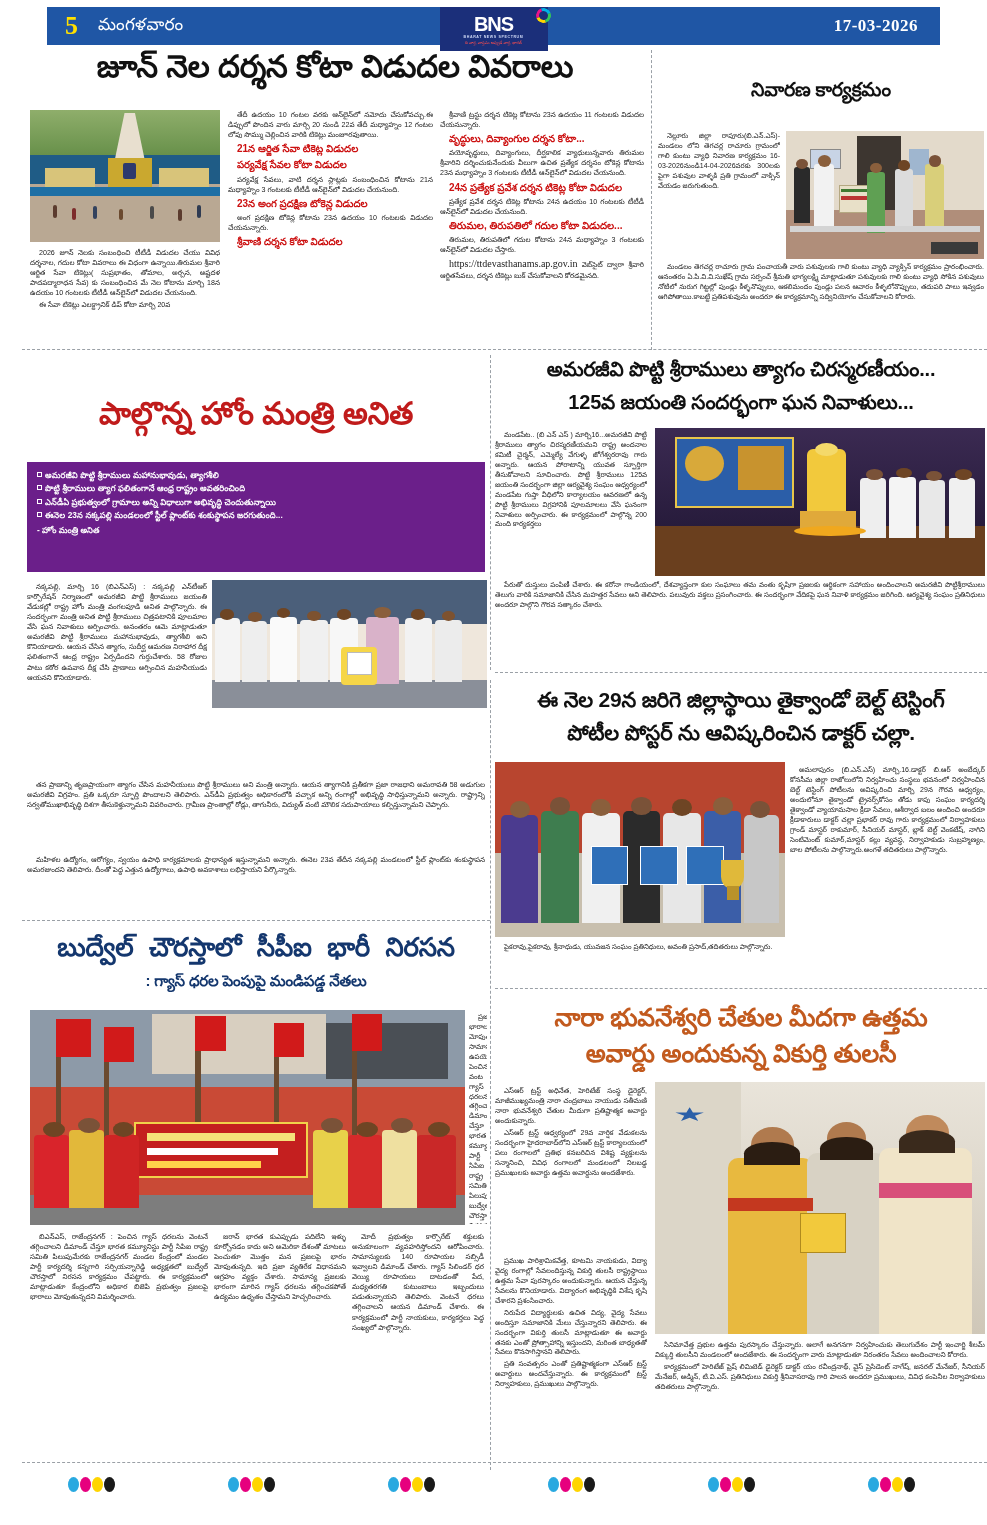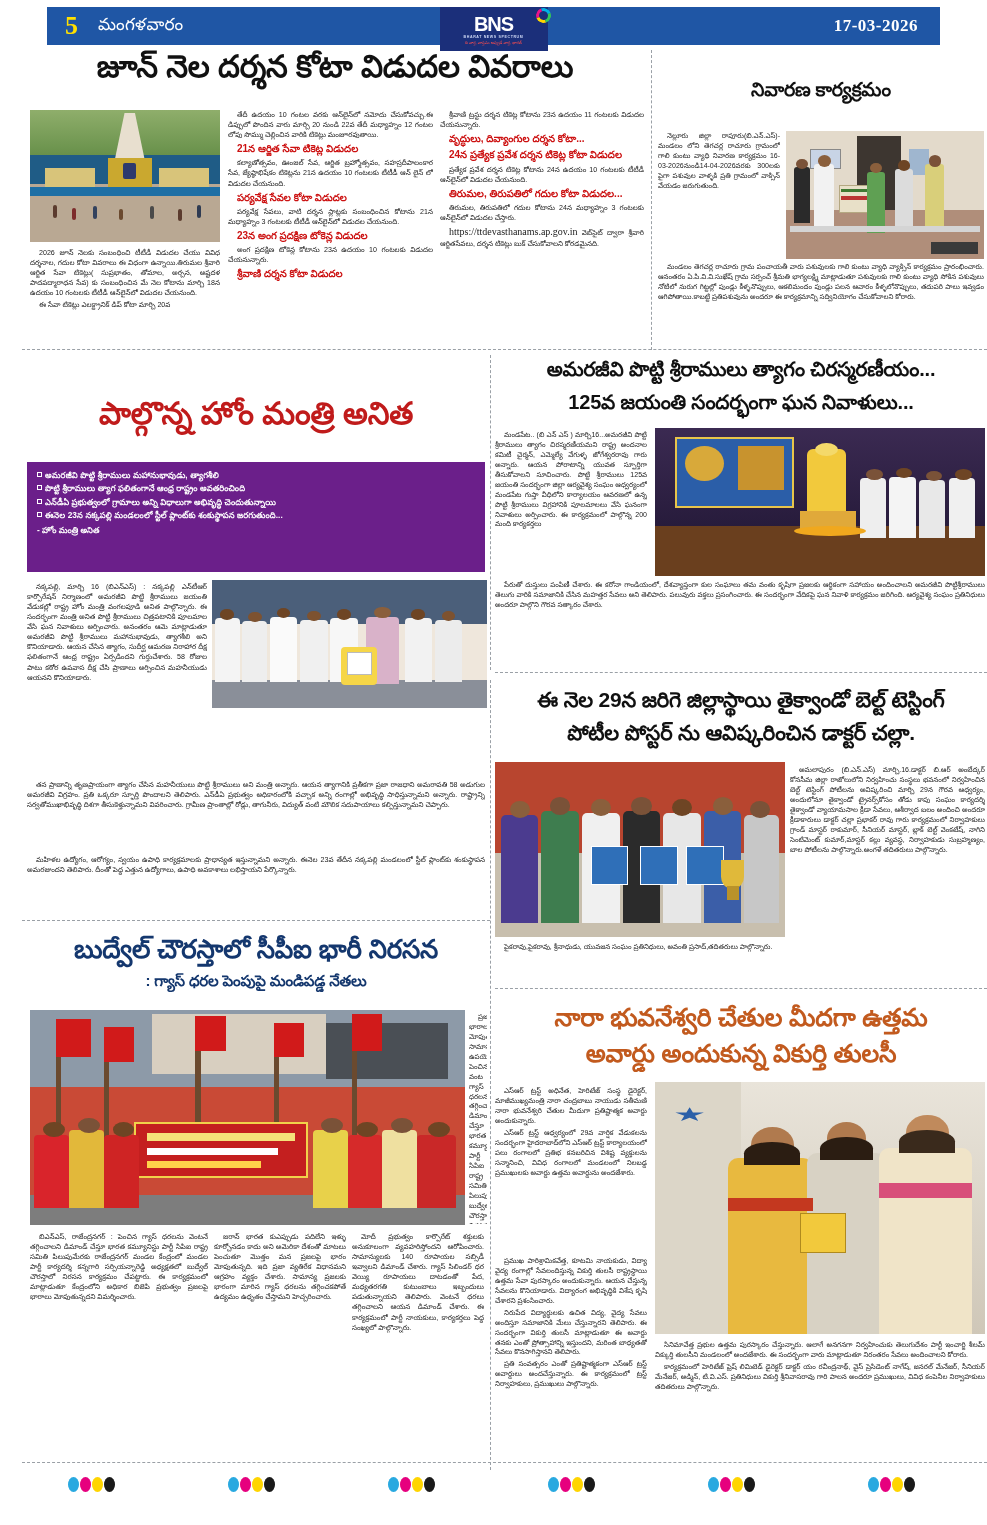--- a/index.html
+++ b/index.html
@@ -127,31 +127,31 @@
   </div>
 
   <div class="body-col tel" style="left:30px; top:248px; width:190px; height:95px;">
     <p>2026 జూన్ నెలకు సంబంధించి టీటీడీ విడుదల చేయు వివిధ దర్శనాల, గదుల కోటా వివరాలు ఈ విధంగా ఉన్నాయి.తిరుమల శ్రీవారి ఆర్జిత సేవా టికెట్లు( సుప్రభాతం, తోమాల, అర్చన, అష్టదళ పాదపద్మారాధన సేవ) కు సంబంధించిన మే నెల కోటాను మార్చి 18న ఉదయం 10 గంటలకు టీటీడీ ఆన్‌లైన్‌లో విడుదల చేయనుంది.</p>
     <p>ఈ సేవా టికెట్లు ఎలక్ట్రానిక్ డిప్ కోటా మార్చి 20వ</p>
   </div>
 
   <div class="body-col tel" style="left:228px; top:110px; width:205px; height:232px;">
     <p>తేదీ ఉదయం 10 గంటల వరకు ఆన్‌లైన్‌లో నమోదు చేసుకోవచ్చు.ఈ డిప్పులో పొందిన వారు మార్చి 20 నుండి 22వ తేదీ మధ్యాహ్నం 12 గంటల లోపు సొమ్ము చెల్లించిన వారికి టికెట్లు మంజూరవుతాయి.</p>
     <span class="sub-red">21న ఆర్జిత సేవా టికెట్ల విడుదల</span>
-    <p>కల్యాణోత్సవం, ఊంజల్ సేవ, ఆర్జిత బ్రహ్మోత్సవం, సహస్రదీపాలంకార సేవ, జ్యేష్ఠాభిషేకం టికెట్లను 21న ఉదయం 10 గంటలకు టీటీడీ ఆన్ లైన్ లో విడుదల చేయనుంది.</p>
     <span class="sub-red">పర్యవేక్ష సేవల కోటా విడుదల</span>
     <p>పర్యవేక్ష సేవలు, వాటి దర్శన స్లాట్లకు సంబంధించిన కోటాను 21న మధ్యాహ్నం 3 గంటలకు టీటీడీ ఆన్‌లైన్‌లో విడుదల చేయనుంది.</p>
     <span class="sub-red">23న అంగ ప్రదక్షిణ టోకెన్ల విడుదల</span>
     <p>అంగ ప్రదక్షిణ టోకెన్ల కోటాను 23న ఉదయం 10 గంటలకు విడుదల చేయనున్నారు.</p>
     <span class="sub-red">శ్రీవాణి దర్శన కోటా విడుదల</span>
   </div>
 
   <div class="body-col tel" style="left:440px; top:110px; width:204px; height:232px;">
     <p>శ్రీవాణి ట్రస్టు దర్శన టికెట్ల కోటాను 23న ఉదయం 11 గంటలకు విడుదల చేయనున్నారు.</p>
     <span class="sub-red">వృద్ధులు, దివ్యాంగుల దర్శన కోటా...</span>
+    <p>వయోవృద్ధులు, దివ్యాంగులు, దీర్ఘకాలిక వ్యాధులున్నవారు తిరుమల శ్రీవారిని దర్శించుకునేందుకు వీలుగా ఉచిత ప్రత్యేక దర్శనం టోకెన్ల కోటాను 23న మధ్యాహ్నం 3 గంటలకు టీటీడీ ఆన్‌లైన్‌లో విడుదల చేయనుంది.</p>
     <span class="sub-red">24న ప్రత్యేక ప్రవేశ దర్శన టికెట్ల కోటా విడుదల</span>
     <p>ప్రత్యేక ప్రవేశ దర్శన టికెట్ల కోటాను 24న ఉదయం 10 గంటలకు టీటీడీ ఆన్‌లైన్‌లో విడుదల చేయనుంది.</p>
     <span class="sub-red">తిరుమల, తిరుపతిలో గదుల కోటా విడుదల...</span>
     <p>తిరుమల, తిరుపతిలో గదుల కోటాను 24న మధ్యాహ్నం 3 గంటలకు ఆన్‌లైన్‌లో విడుదల చేస్తారు.</p>
     <p style="text-indent:9px;"><span style="font-family:'Liberation Serif',serif;font-size:10px;">https://ttdevasthanams.ap.gov.in</span>
       <span>వెబ్‌సైట్ ద్వారా శ్రీవారి ఆర్జితసేవలు, దర్శన టికెట్లు బుక్ చేసుకోవాలని కోరడమైనది.</span></p>
   </div>
 
   <div class="headline tel" style="left:658px; top:78px; width:326px; font-size:19px;">నివారణ కార్యక్రమం</div>
 
@@ -299,21 +299,21 @@
     <div style="position:absolute;left:80%;top:71%;width:4%;height:8%;background:#b9922a;"></div>
   </div>
 
   <div class="body-col tel" style="left:790px; top:765px; width:195px; height:172px; font-size:7.0px;">
     <p>అమలాపురం (బి.ఎన్.ఎస్) మార్చి.16.డాక్టర్ బి.ఆర్ అంబేద్కర్ కోనసీమ జిల్లా రాజోలులోని నిర్వహించు సంస్థలు భవనంలో నిర్వహించిన బెల్ట్ టెస్టింగ్ పోటీలను అవిష్కరించి మార్చి 29న గౌరవ ఆధ్వర్యం, అందులోనూ తైక్వాండో ట్రైనర్స్‌కోసం తోడు కాపు సంఘం కార్యదర్శి తైక్వాండో వ్యాయామసాల క్రీడా సేవలు, ఆశీర్వాద బలం అందించి అందరూ క్రీడాకారులు డాక్టర్ చల్లా ప్రభాకర్ రావు గారు కార్యక్రమంలో నిర్వాహకులు గ్రాండ్ మాస్టర్ రాకుమార్, సీనియర్ మాస్టర్, బ్లాక్ బెల్ట్ వెంకటేష్, నాగిని సెంటిమెంట్ కుమార్,మాస్టర్ కల్లు వ్యవస్థ, నిర్వాహకుడు సుబ్రహ్మణ్యం, బాల పోటీలను పాల్గొన్నారు.అంగళే తదితరులు పాల్గొన్నారు.</p>
   </div>
   <div class="body-col tel" style="left:495px; top:942px; width:490px; height:40px; font-size:7.0px;">
     <p>పైకరావు,పైకరావు, శ్రీనాధుడు, యువజన సంఘం ప్రతినిధులు, అవంతి ప్రసాద్,తదితరులు పాల్గొన్నారు.</p>
   </div>
 
-  <div class="headline tel" style="left:25px; top:934px; width:462px; font-size:26px; color:#14376e;">బుద్వేల్ చౌరస్తాలో సీపీఐ భారీ నిరసన</div>
+  <div class="headline tel" style="left:25px; top:934px; width:462px; font-size:26px; color:#14376e;font-family:Liberation Mono, monospace;">బుద్వేల్ చౌరస్తాలో సీపీఐ భారీ నిరసన</div>
   <div class="headline tel" style="left:25px; top:972px; width:462px; font-size:15px; color:#14376e; font-weight:bold;">: గ్యాస్ ధరల పెంపుపై మండిపడ్డ నేతలు</div>
 
   <div class="photo" style="left:30px; top:1010px; width:435px; height:215px; background:#b84a3a;">
     <div style="position:absolute;left:0;top:0;width:100%;height:36%;background:#8d9aa8;"></div>
     <div style="position:absolute;left:0;top:36%;width:100%;height:64%;background:#c94a36;"></div>
     <div style="position:absolute;left:0;top:86%;width:100%;height:14%;background:#7d7d7d;"></div>
 
     <div style="position:absolute;left:28%;top:2%;width:40%;height:28%;background:#d8cfc0;"></div>
     <div style="position:absolute;left:68%;top:6%;width:28%;height:26%;background:#4a4f55;"></div>
 

